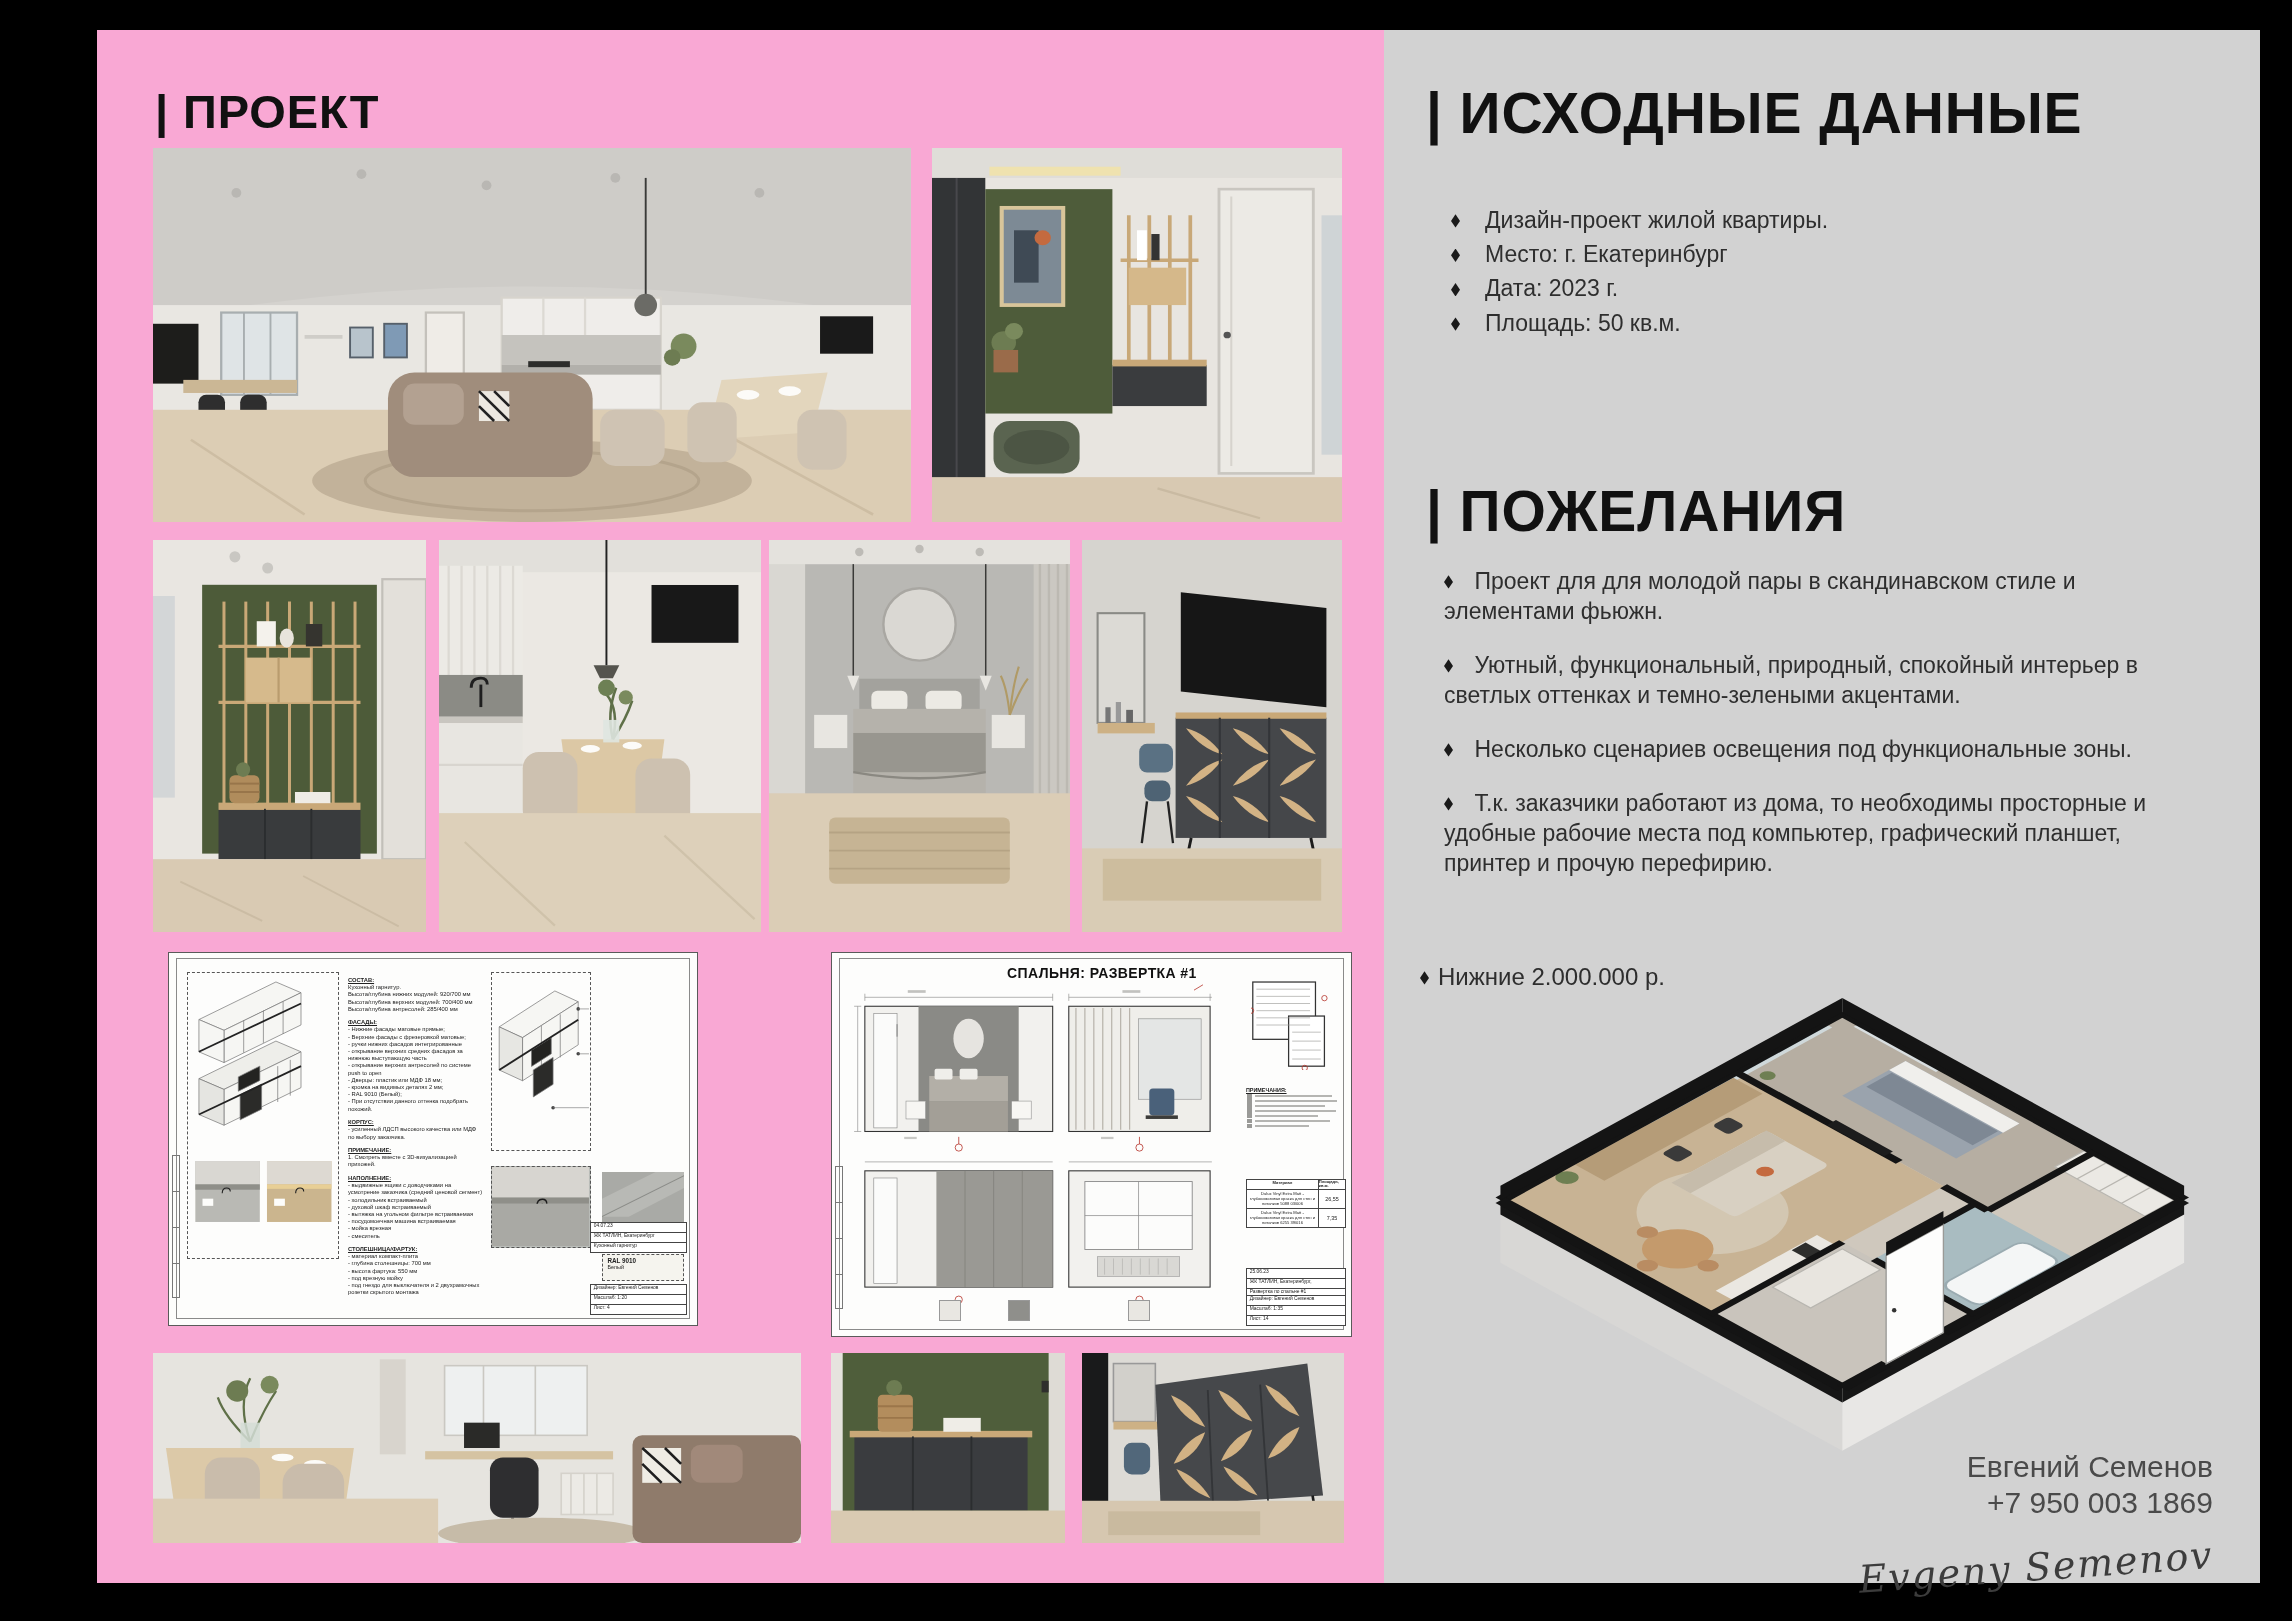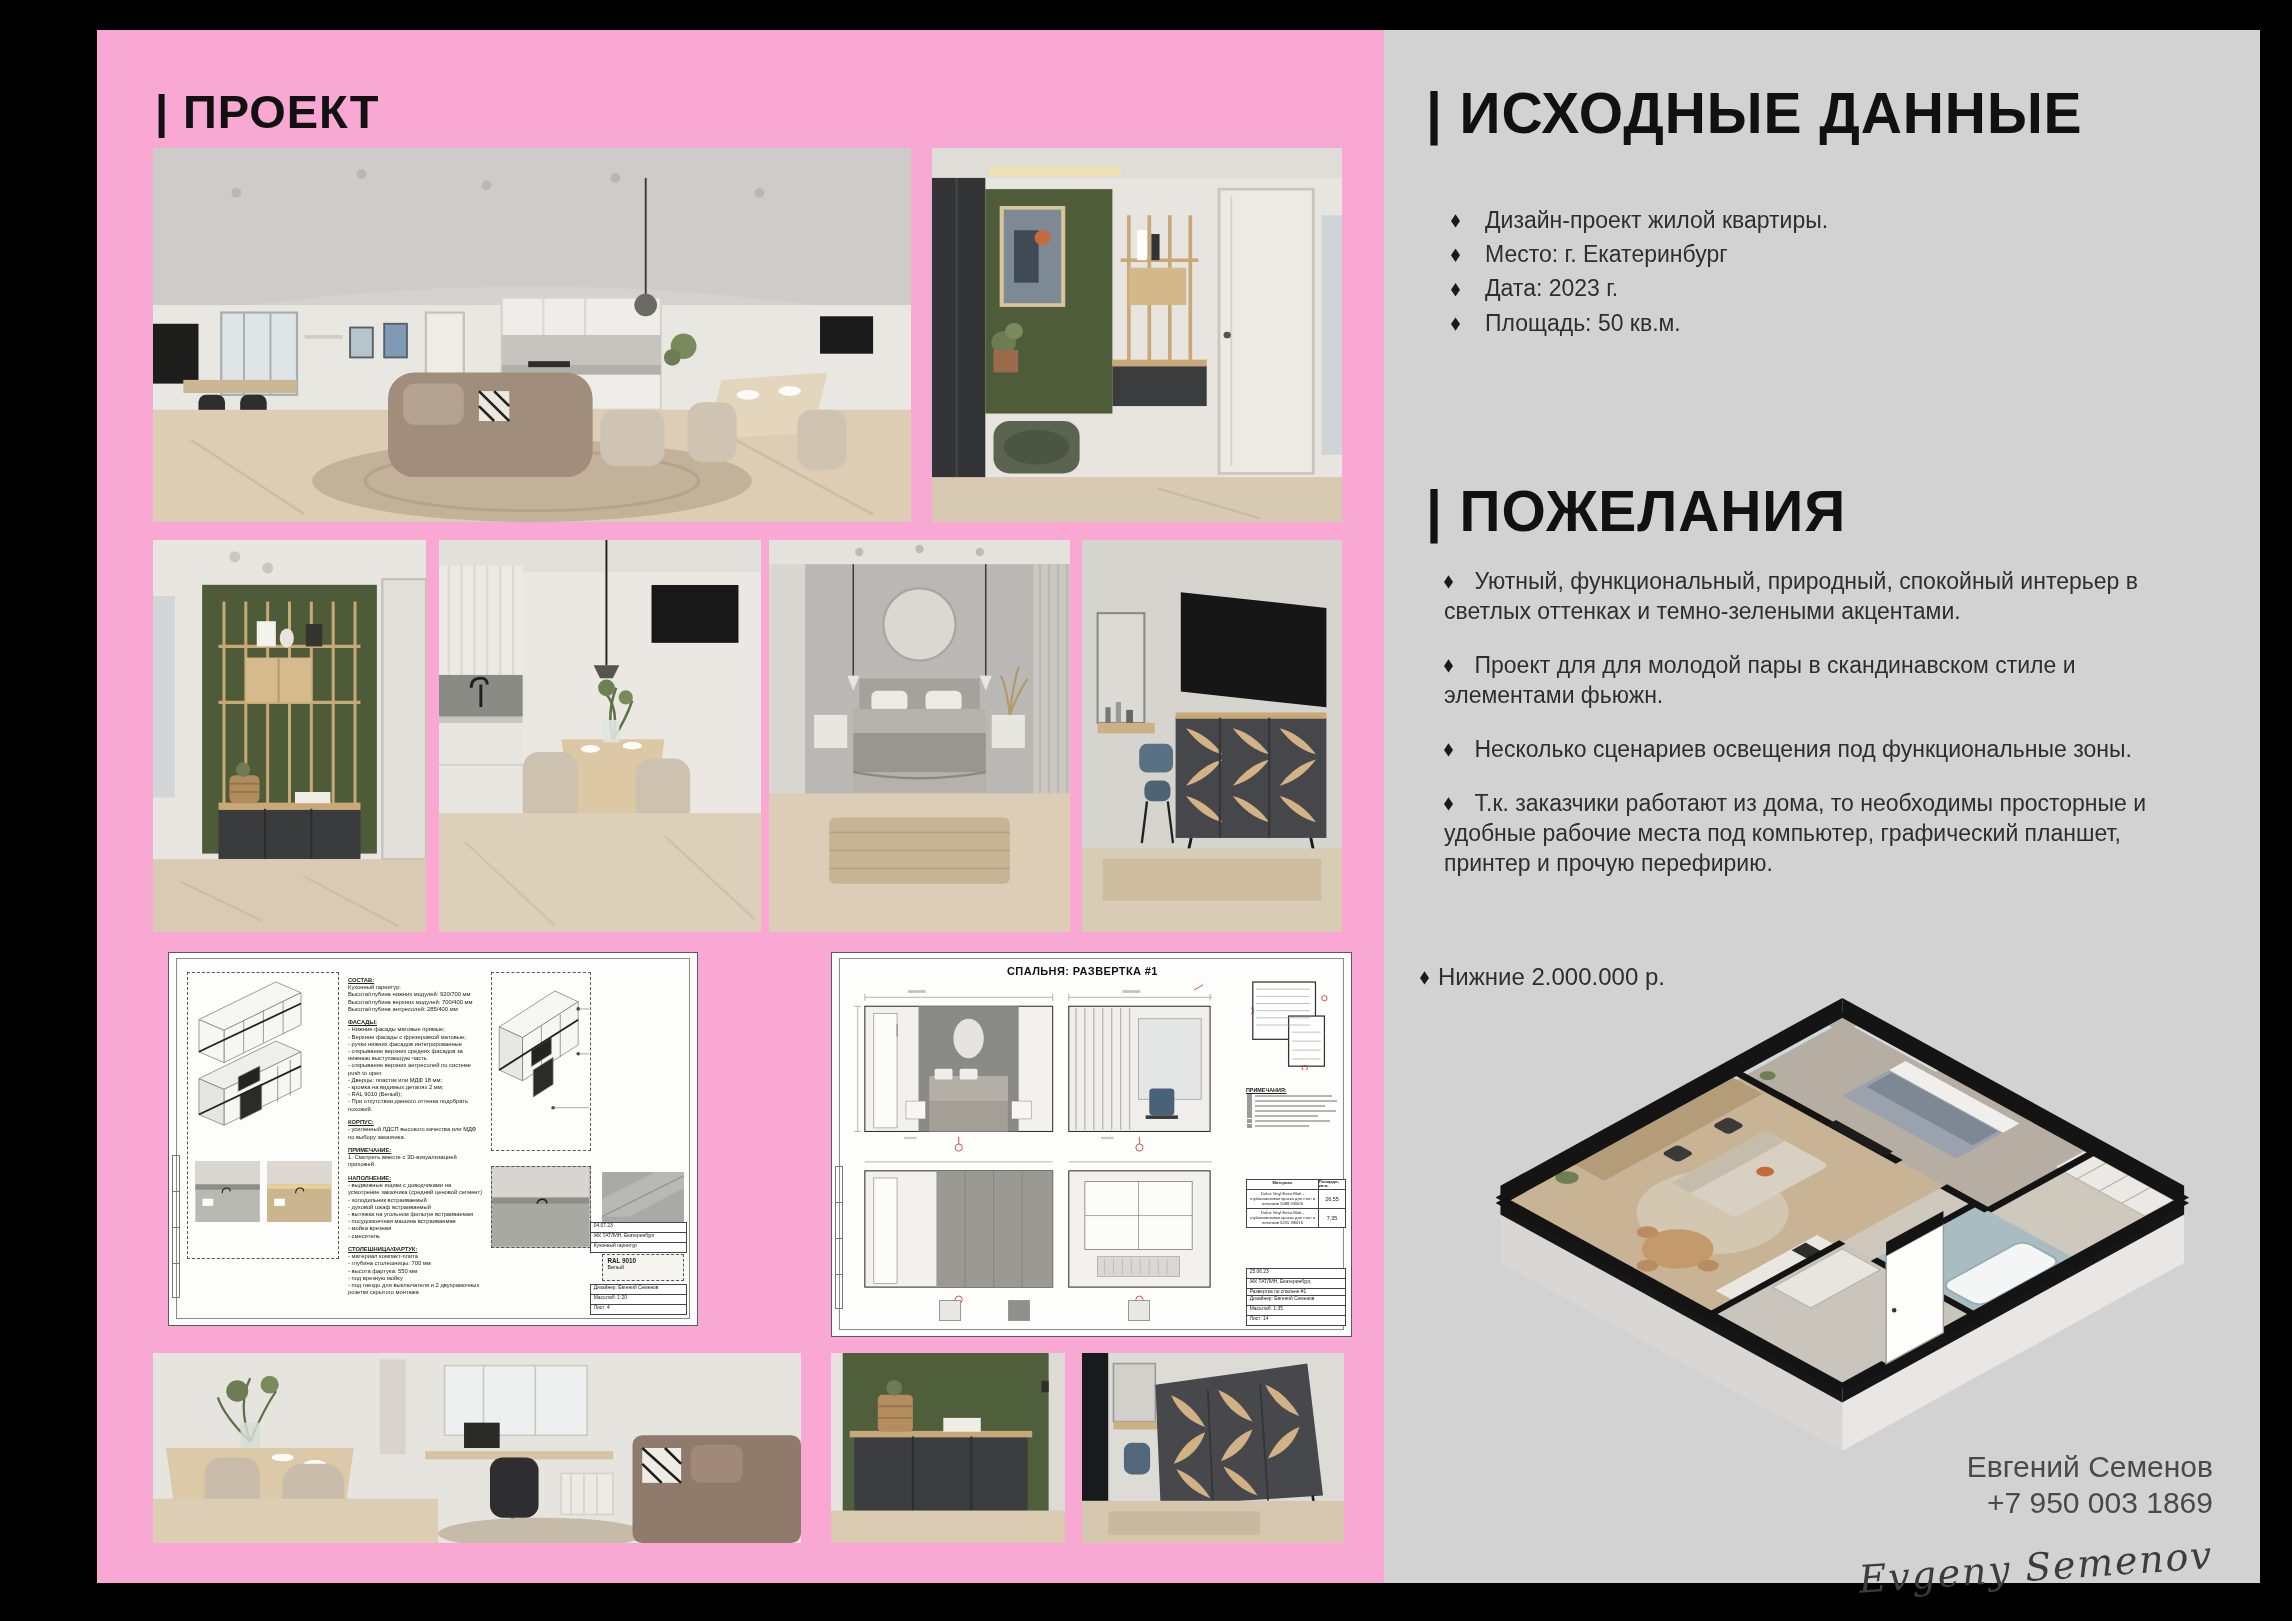--- a/index.html
+++ b/index.html
@@ -46,21 +46,21 @@
   .notes{position:absolute;font-size:5.4px;color:#222;}
   .notes .nh{font-weight:bold;text-decoration:underline;margin-bottom:2.7px;}
   .skel{height:2.2px;background:#b5b5b2;margin:2.7px 0 2.7px 9px;position:relative;}
   .skel:before{content:"";position:absolute;left:-8px;top:-0.9px;width:4.5px;height:4.5px;background:#9a9a97;}
   .ral{position:absolute;border:1.3px dashed #555;background:#f5f4ee;box-sizing:border-box;
        padding:2.7px 4.5px;color:#222;}
   .ral .rc{font-weight:bold;font-size:6.3px;}
   .ral .rn{font-size:5.4px;}
   .edge-ticks{position:absolute;left:2.7px;bottom:27px;width:8px;height:143px;border:0.9px solid #777;box-sizing:border-box;}
   .edge-ticks i{display:block;height:25%;border-bottom:0.9px solid #777;}
-  .sheet-title{position:absolute;font-weight:bold;font-size:11px;color:#111;letter-spacing:0.4px;white-space:nowrap;}
+  .sheet-title{position:absolute;font-weight:bold;font-size:14px;color:#111;letter-spacing:0.4px;white-space:nowrap;}
 </style>
 </head>
 <body>
 
 <div class="stage">
   <div class="page">
 
     <div class="abs h-big h-left" style="left:58px;top:54px;">| ПРОЕКТ</div>
 
     <div class="ph" style="left:56px;top:118px;width:758px;height:374px;">
@@ -700,22 +700,22 @@
       <div class="row"><span class="dm"></span><span>Дизайн-проект жилой квартиры.</span></div>
           <div class="row"><span class="dm"></span><span>Место: г. Екатеринбург</span></div>
           <div class="row"><span class="dm"></span><span>Дата: 2023 г.</span></div>
           <div class="row"><span class="dm"></span><span>Площадь: 50 кв.м.</span></div>
         </div>
 
       <div class="abs h-big h-right" style="left:42px;top:448px;">| ПОЖЕЛАНИЯ</div>
 
       <div class="abs wishes" style="left:60px;top:536px;">
 
-      <p><span class="dm2"></span><span>Уютный, функциональный, природный, спокойный интерьер в светлых оттенках и темно-зелеными акцентами.</span></p>
-          <p><span class="dm2"></span><span>Проект для  для молодой пары в скандинавском стиле и элементами фьюжн.</span></p>
+      <p><span class="dm2"></span><span>Проект для  для молодой пары в скандинавском стиле и элементами фьюжн.</span></p>
+          <p><span class="dm2"></span><span>Уютный, функциональный, природный, спокойный интерьер в светлых оттенках и темно-зелеными акцентами.</span></p>
           <p><span class="dm2"></span><span>Несколько сценариев освещения под функциональные зоны.</span></p>
           <p><span class="dm2"></span><span>Т.к. заказчики работают из дома, то необходимы просторные и удобные рабочие места под компьютер, графический планшет, принтер и прочую перефирию.</span></p>
         </div>
 
       <div class="abs budget-line" style="left:36px;top:933px;">
         <span class="dm2" style="margin-right:9px;"></span><span>Нижние 2.000.000 р.</span>
       </div>
 
       <div class="abs" style="left:91px;top:933px;width:782px;height:528px;">
         <svg width="782" height="528" viewBox="0 0 873 590">

